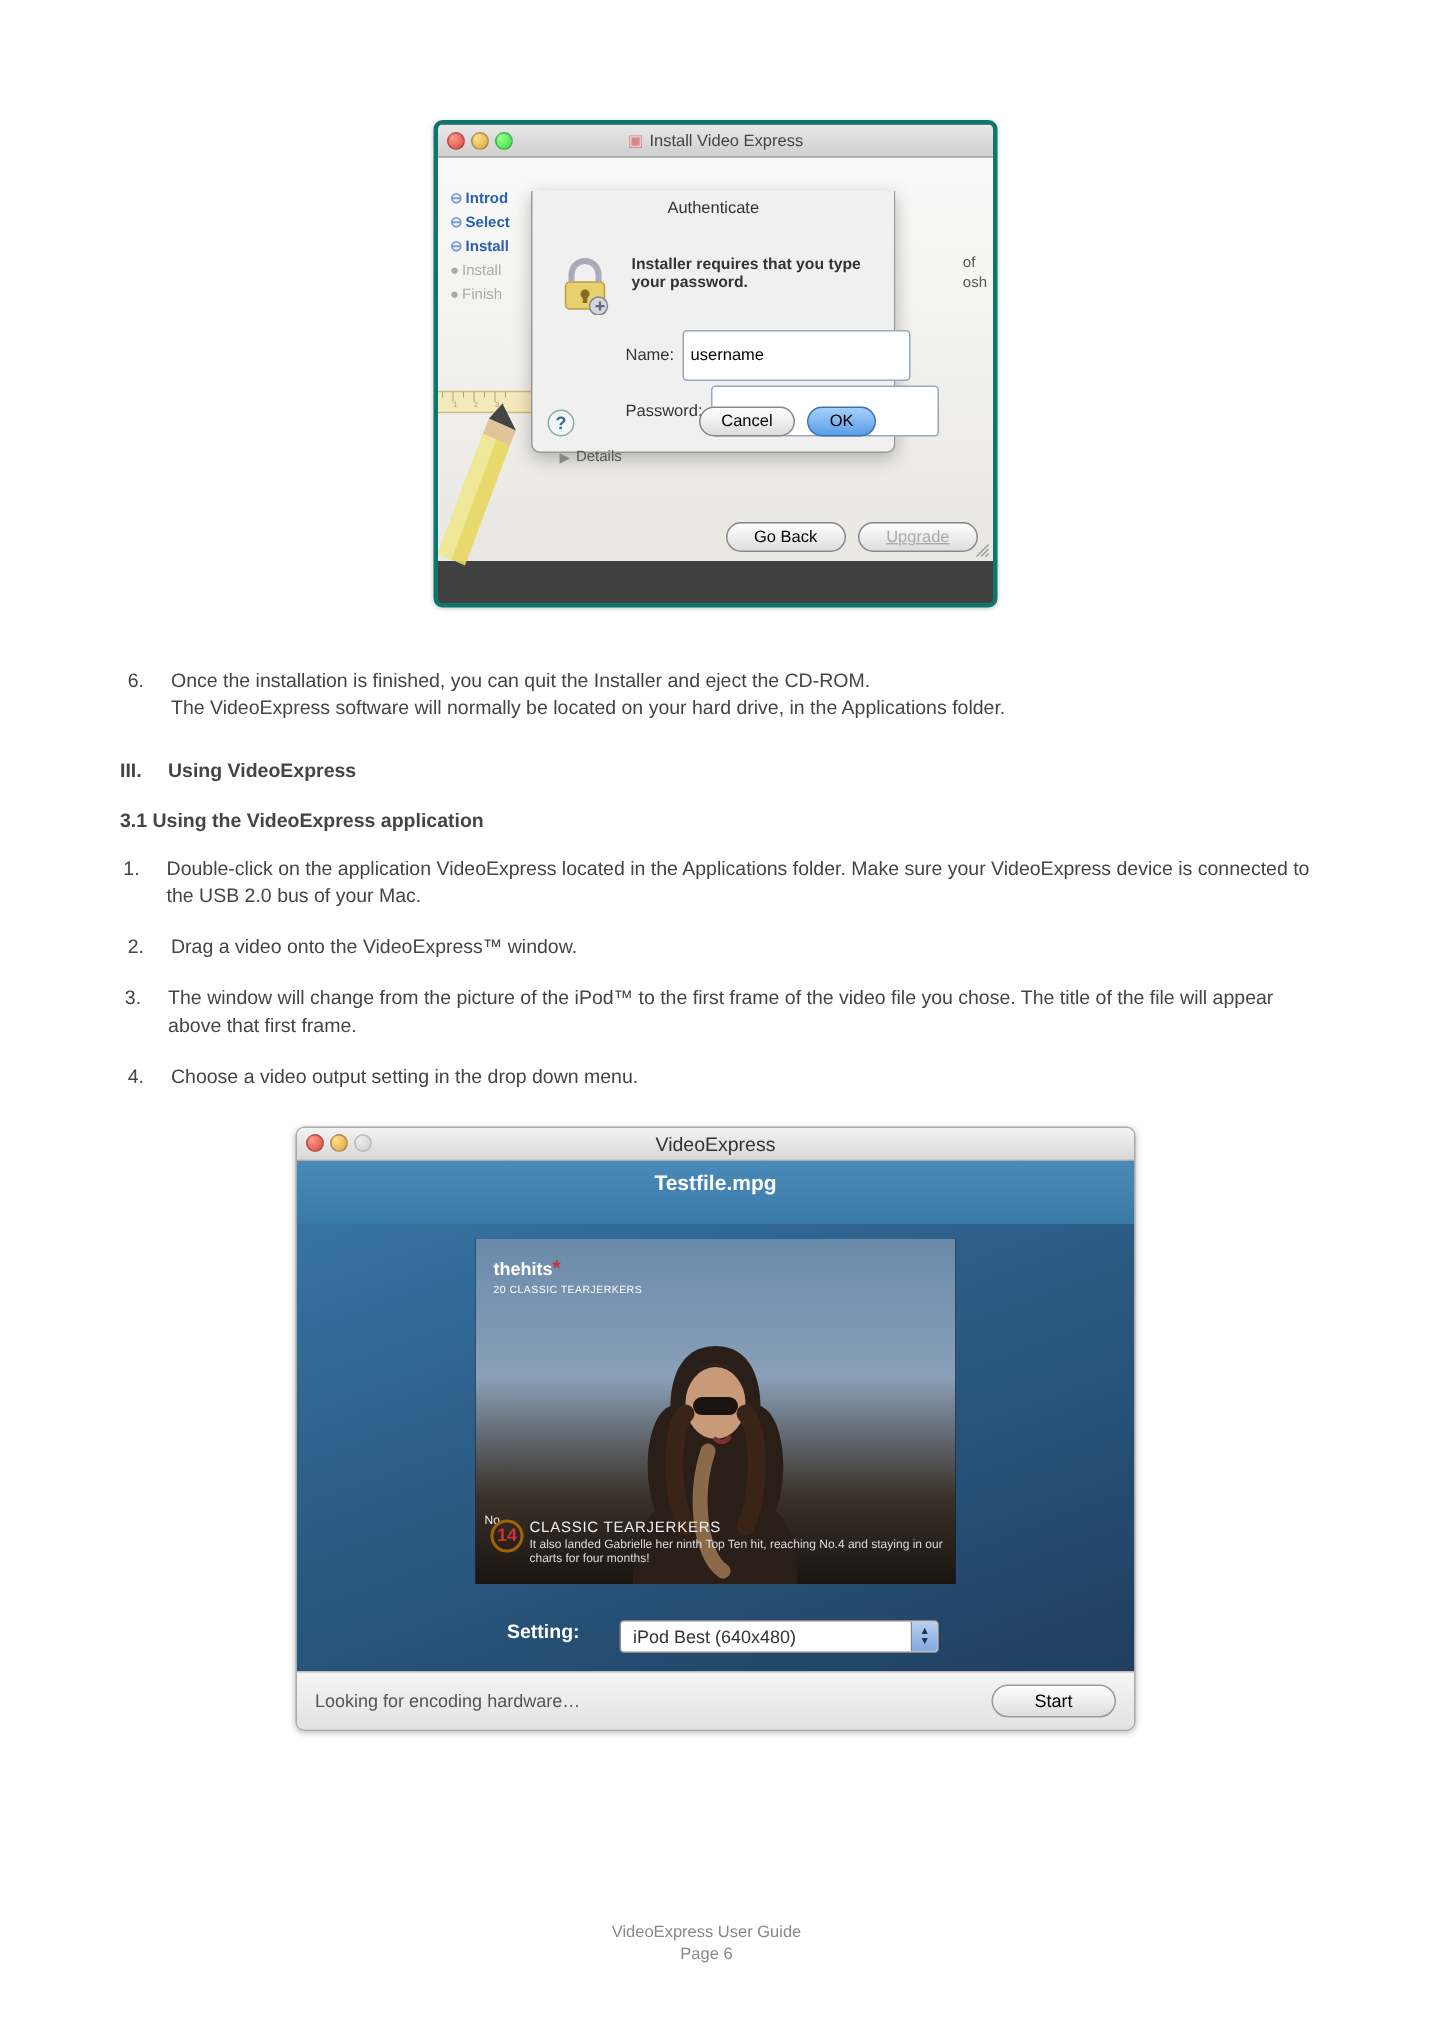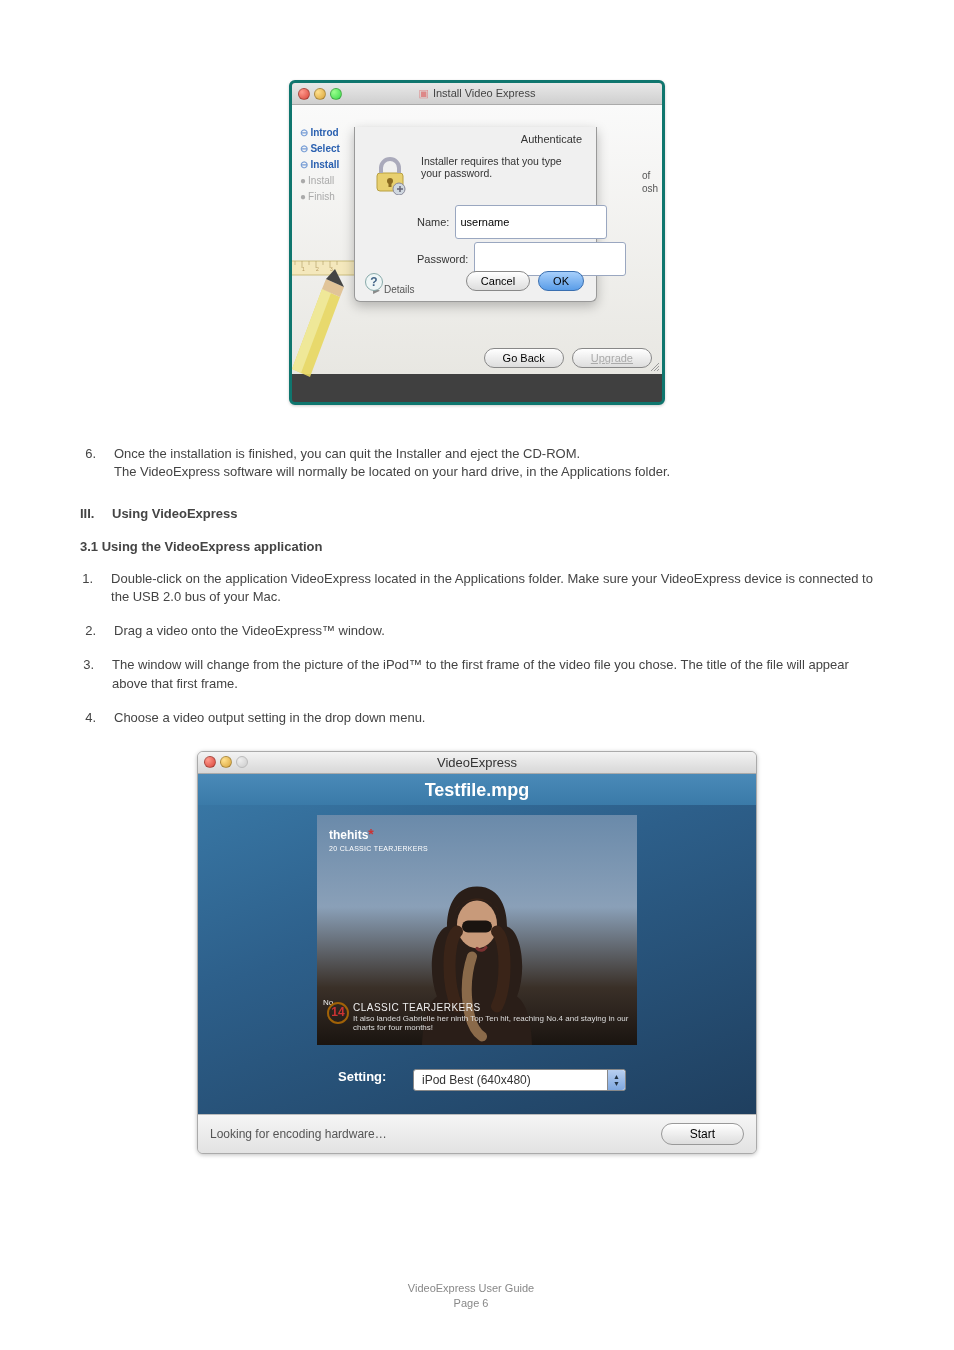--- a/index.html
+++ b/index.html
@@ -83,24 +83,24 @@
     height: 175px;
     background: #f0f0f0;
     border: 1px solid #999;
     border-top: none;
     border-radius: 0 0 6px 6px;
     box-shadow: 0 4px 12px rgba(0,0,0,0.25);
     z-index: 3;
     padding: 6px 14px 10px 14px;
     font-size: 11px;
   }
-  .auth-sub { text-align: right; font-size: 11px; color: #333; margin-bottom: 8px; }
+  .auth-sub { text-align: center; font-size: 11px; color: #333; margin-bottom: 23px; }
   .auth-row1 { display: flex; align-items: flex-start; gap: 10px; margin-bottom: 10px;}
   .lock-icon { width: 42px; height: 42px; flex-shrink: 0; }
-  .auth-prompt { font-weight: normal; font-size: 10.5px; flex: 1; padding-top: 2px; }
+  .auth-prompt { font-weight: bold; font-size: 10.5px; flex: 1; padding-top: 2px; }
   .form-row { display: flex; align-items: center; margin: 3px 0 3px 48px; gap: 6px; }
   .form-row label { width: 62px; text-align: right; font-size: 11px; }
   .form-row input {
     flex: 1; height: 18px; border: 1px solid #9aa7c0; border-radius: 3px;
     font-size: 11px; padding: 16px 4px; background: #fff;
   }
   .details-toggle { display: flex; align-items: center; gap: 4px; margin: 8px 0 0 4px; color: #555; font-size: 10px;}
   .details-toggle .tri { font-size: 9px; color: #888; }
   .auth-buttons { position: absolute; bottom: 10px; right: 12px; display: flex; gap: 8px; align-items: center;}
   .help-btn {
@@ -175,22 +175,22 @@
   .ve-body {
     background: linear-gradient(160deg,#3a7aa8 0%, #2d5f8a 40%, #1f3f5f 100%);
     padding: 0 0 12px 0;
     min-height: 340px;
   }
   .filename-bar {
     background: linear-gradient(#4a8ab8,#3a7aa8);
     color: #fff;
     font-weight: bold;
     text-align: center;
-    font-size: 18px;
-    padding: 6px 0 4px 0;
+    font-size: 14px;
+    padding: 6px 0 20px 0;
   }
   .video-frame {
     width: 320px;
     height: 230px;
     margin: 10px auto 24px auto;
     background: #000;
     position: relative;
     overflow: hidden;
   }
   .video-sky {

